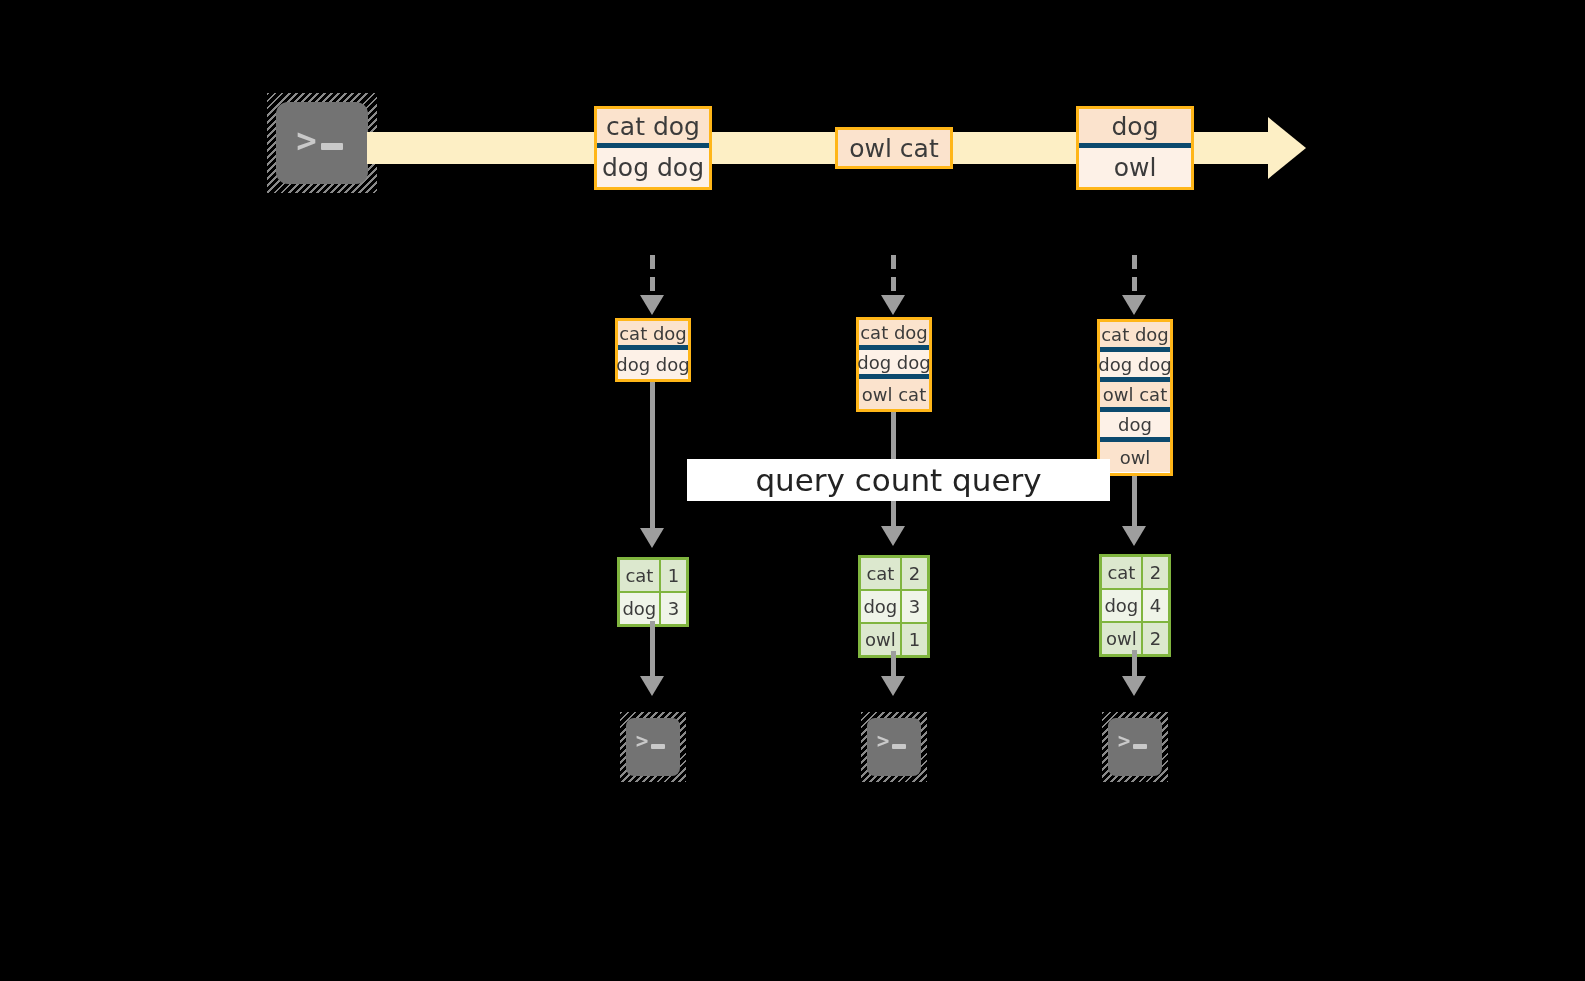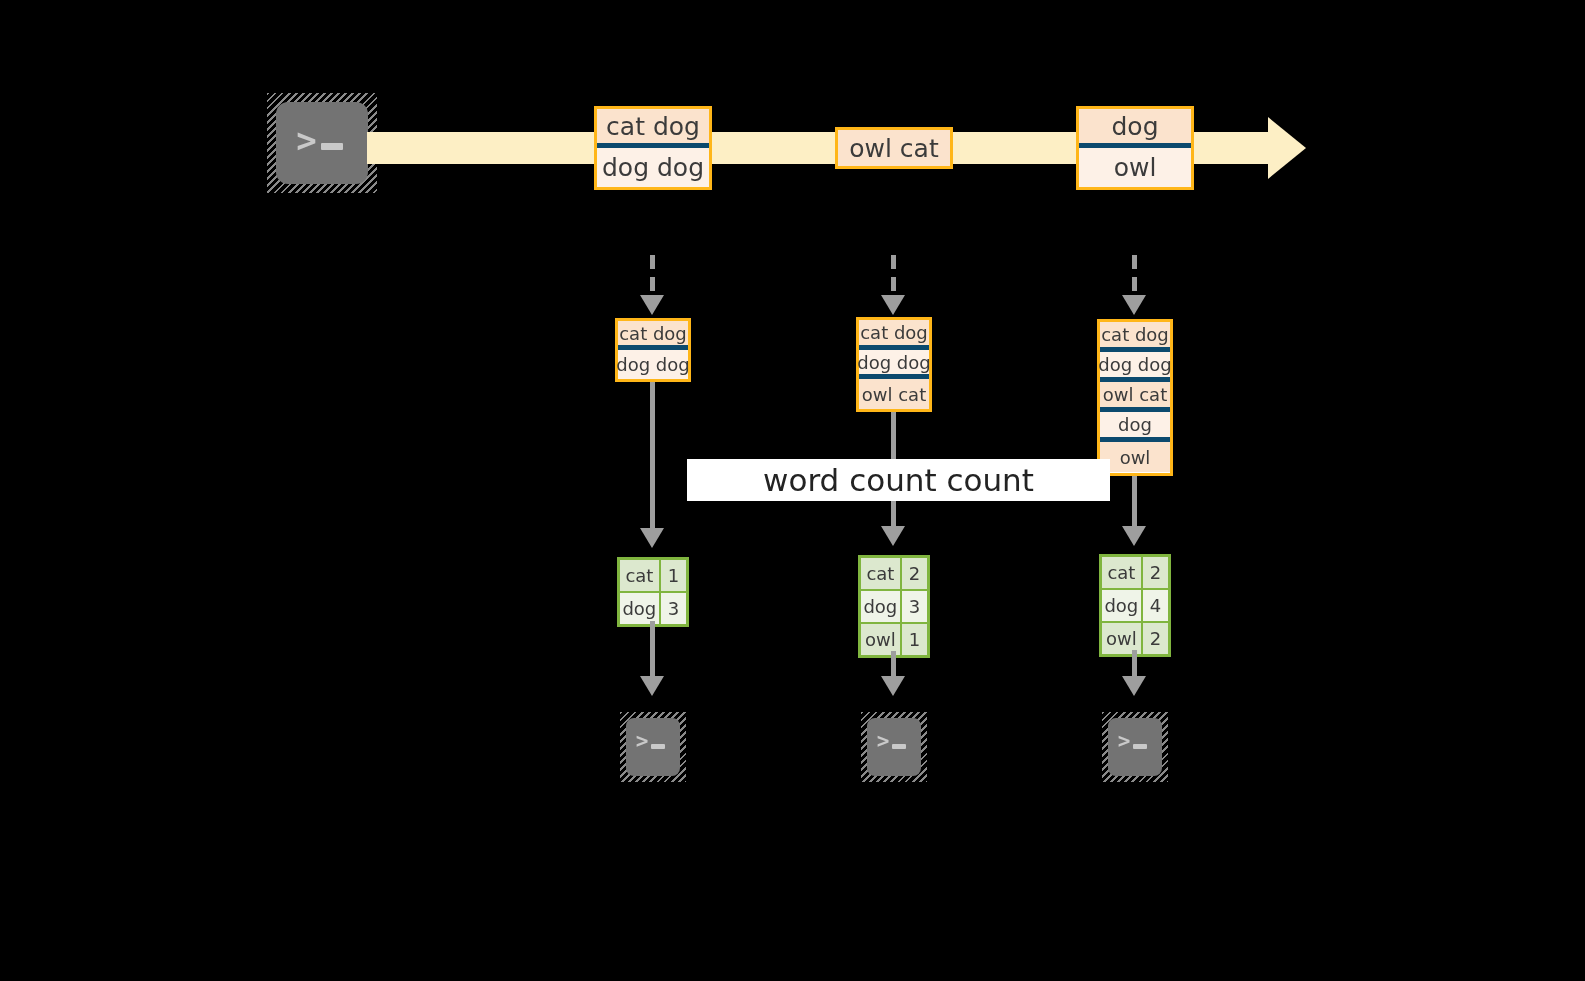--- a/index.html
+++ b/index.html
@@ -288,15 +288,15 @@
   <div class="conn-solid" style="left:1132px; top:650px; height:29px;"></div>
   <div class="conn-head" style="left:1122px; top:676px;"></div>
 
   <div class="terminal" style="left:1102px; top:712px; width:66px; height:70px; padding:6px;">
     <div class="terminal-inner" style="border-radius:8px;">
       <span class="prompt chev" style="font-size:21px; left:18%; top:22%;">&gt;</span>
       <span class="cursor" style="width:14px; height:5px; left:46%; top:45%;"></span>
     </div>
   </div>
 
-  <div class="banner" style="left:687px; top:459px; width:423px; height:42px;">word count count</div>
+  <div class="banner" style="left:687px; top:459px; width:423px; height:42px;">query count query</div>
 
 </div>
 
 </body></html>

